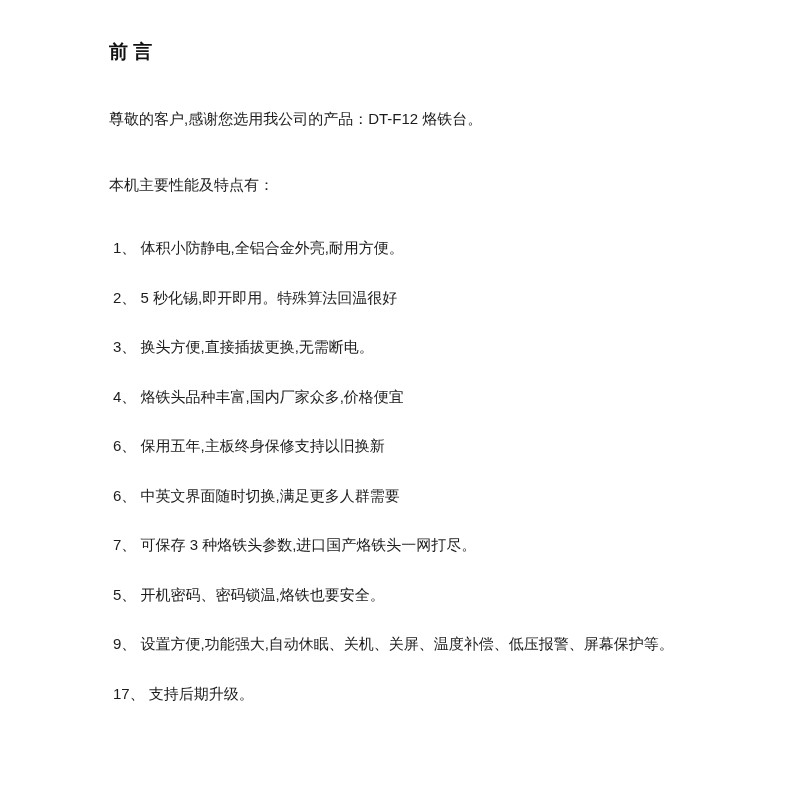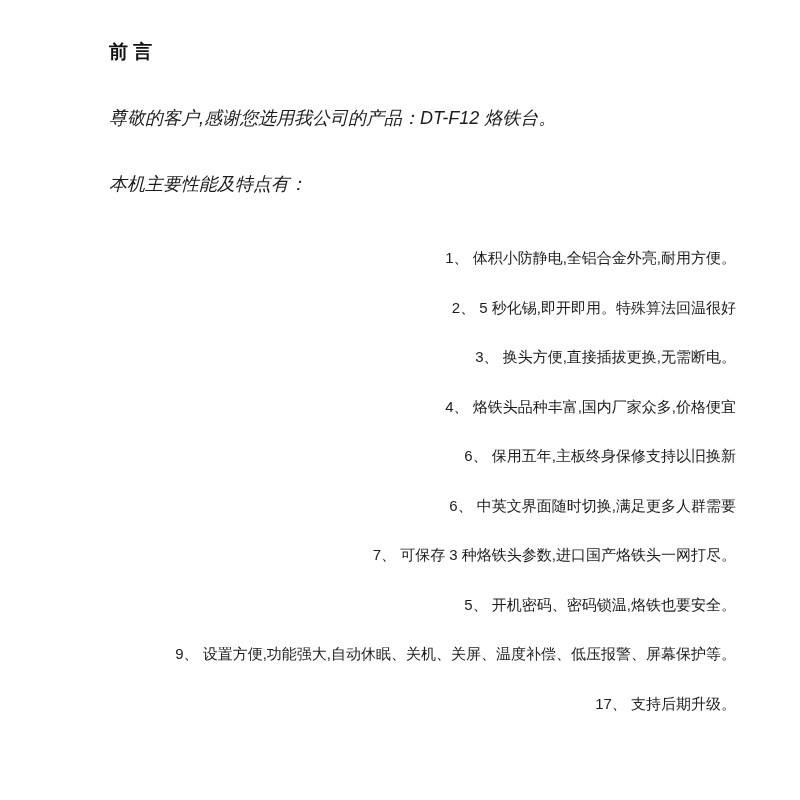--- a/index.html
+++ b/index.html
@@ -25,40 +25,38 @@
   .doc-title {
     font-size: 19px;
     line-height: 22px;
     font-weight: 700;
     color: #111111;
     margin-bottom: 39px;
     white-space: pre;
   }
 
   .para {
-    font-size: 18px;
+    font-size: 15px;
     line-height: 17px;
     white-space: nowrap;
-    font-style: italic;
   }
 
   .intro {
     margin-bottom: 41px;
   }
 
   .features-heading {
-    margin-bottom: 44px;
+    margin-bottom: 34px;
   }
 
   .feature-item {
     font-size: 15px;
     line-height: 17px;
     white-space: nowrap;
     margin-bottom: 24.5px;
-    text-align: right;
   }
 </style>
 </head>
 <body>
 
 <div class="page">
   <div class="content">
 
     <h1 class="doc-title">前 言</h1>
 

